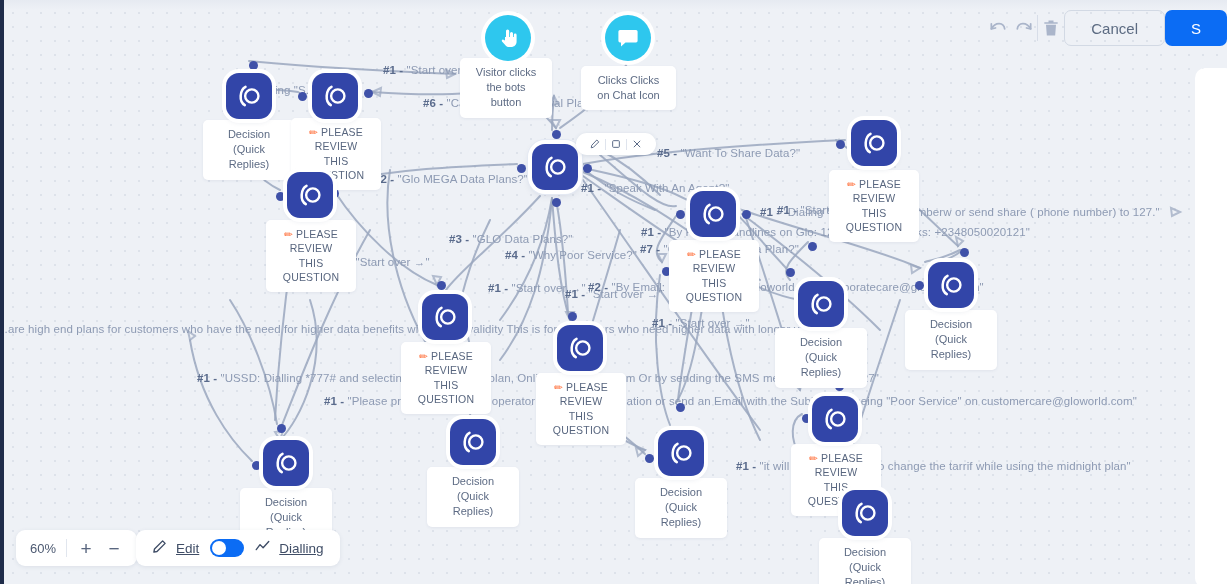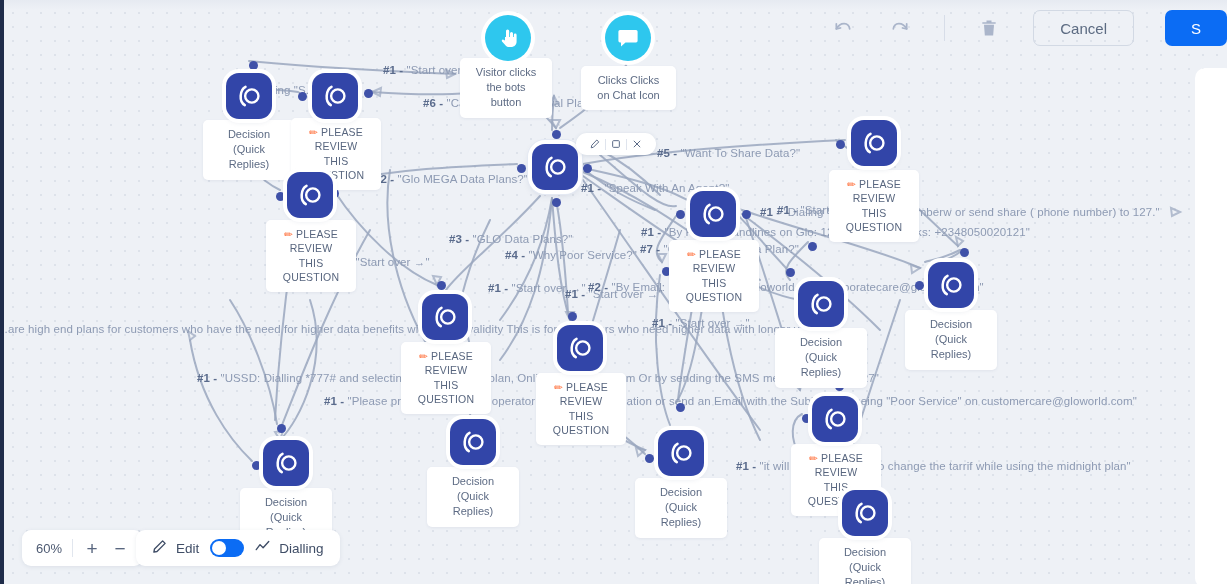--- a/index.html
+++ b/index.html
@@ -84,52 +84,52 @@
     height:22px; display:flex; align-items:center; gap:0px;
     padding:0 9px; box-shadow:0 1px 4px rgba(60,75,110,.14);
   }
   .nodebar .ic { width:20px; height:22px; display:flex; align-items:center; justify-content:center; cursor:pointer;}
   .nodebar .ic svg { width:10px; height:10px; }
   .nodebar .sep { width:1px; height:11px; background:#dfe4ed; }
 
   
   .toolbar {
     position:absolute; right:0px; top:10px; z-index:50;
-    display:flex; align-items:center; gap:31px;
+    display:flex; align-items:center; gap:0;
   }
   .tb-ic { width:26px; height:26px; display:flex; align-items:center; justify-content:center; cursor:pointer; }
   .tb-ic svg { width:20px; height:20px; fill:none; stroke:#aab5ca; stroke-width:2.1; stroke-linecap:round; stroke-linejoin:round; }
   .tb-ic.trash svg { fill:#aab5ca; stroke:none; }
   .tb-sep { width:1px; height:26px; background:#d7dde8; }
   .btn {
     height:36px; display:flex; align-items:center; justify-content:center;
     border-radius:7px; font-size:15px; padding:0 26px; cursor:pointer;
     font-family:"Liberation Sans", sans-serif;
   }
   .btn.cancel { background:transparent; border:1px solid #d2d9e4; color:#5c6b82; }
   .btn.test { background:#dae6fd; color:#1a6ef5; border:none; }
   .btn.save { background:#0b6cf4; color:#fff; border:none; padding:0 26px; }
 
   
   .zoombar {
-    position:absolute; left:22px; bottom:18px; z-index:50;
+    position:absolute; left:16px; bottom:18px; z-index:50;
     background:#fff; border-radius:9px; height:36px;
     display:flex; align-items:center; padding:0 14px; gap:10px;
     box-shadow:0 1px 4px rgba(60,75,110,.10);
   }
   .zoombar .zval { font-size:13px; color:#4d5a72; }
   .zoombar .zsep { width:1px; height:18px; background:#e1e6ee; }
   .zoombar .zbtn { font-size:19px; color:#59667f; cursor:pointer; line-height:1; width:18px; text-align:center;}
   .modebar {
     position:absolute; left:136px; bottom:18px; z-index:50;
     background:#fff; border-radius:9px; height:36px;
     display:flex; align-items:center; padding:0 16px; gap:9px;
     box-shadow:0 1px 4px rgba(60,75,110,.10);
   }
-  .modebar .mlabel { font-size:13.5px; color:#3f4d66; }
+  .modebar .mlabel { font-size:13.5px; color:#3f4d66;text-decoration:underline; }
   .modebar svg { width:15px; height:15px; }
   .toggle {
     width:34px; height:18px; border-radius:9px; background:#0b6cf4;
     position:relative; cursor:pointer; margin:0 2px;
   }
   .toggle .knob {
     position:absolute; left:2px; top:2px; width:14px; height:14px;
     border-radius:50%; background:#fff;
   }
 </style>

